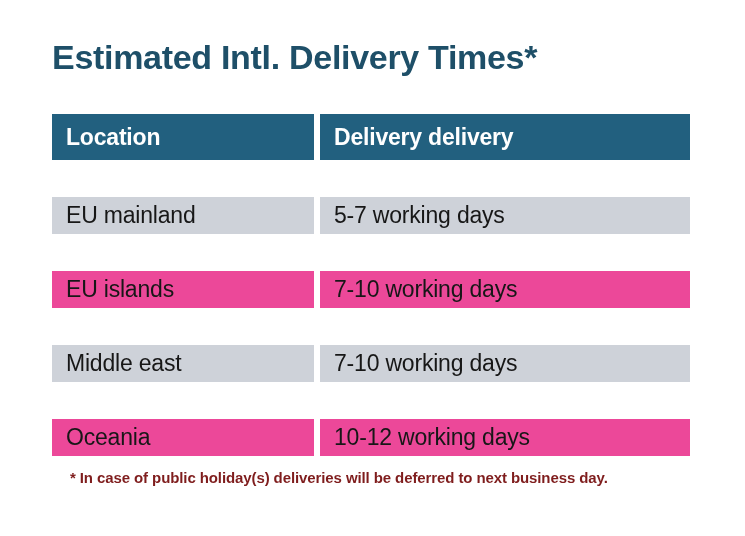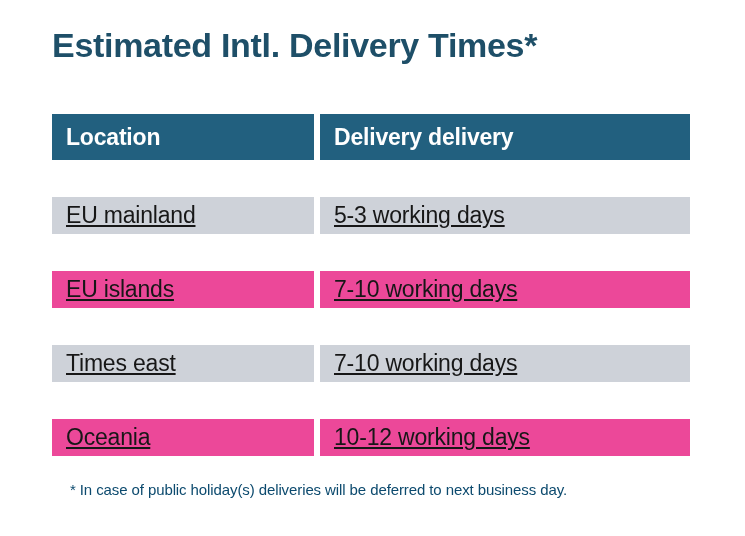--- a/index.html
+++ b/index.html
@@ -16,21 +16,21 @@
   .page {
     position: relative;
     width: 745px;
     height: 536px;
     background: #ffffff;
     box-sizing: border-box;
   }
   .page-title {
     position: absolute;
     left: 52px;
-    top: 24px;
+    top: 36px;
     font-size: 34px;
     font-weight: bold;
     letter-spacing: -0.3px;
     color: #1e4f68;
     line-height: 42px;
     white-space: nowrap;
   }
   .delivery-table {
     position: absolute;
     left: 52px;
@@ -60,32 +60,31 @@
     height: 46px;
     letter-spacing: -0.2px;
   }
   thead th.col-spacer { background: #ffffff; }
 
   tbody td {
     font-size: 23px;
     font-weight: normal;
     color: #171717;
     letter-spacing: -0.2px;
-    text-decoration: underline;
   }
   tbody tr.row-odd td.band { background: #ced2d9; }
   tbody tr.row-even td.band { background: #ec4899; }
 
   .footnote {
     position: absolute;
     left: 70px;
-    top: 481px;
+    top: 469px;
     font-size: 15px;
-    font-weight: normal;
-    color: #0c4a6e;
+    font-weight: bold;
+    color: #7f1d1d;
     letter-spacing: -0.1px;
     white-space: nowrap;
   }
 </style>
 </head>
 <body>
 
 <div class="page">
 
   <div class="page-title">Estimated Intl. Delivery Times*</div>
@@ -102,21 +101,21 @@
 
       <tr>
         <td class="row-spacer-cell"></td>
         <td class="row-spacer-cell col-spacer"></td>
         <td class="row-spacer-cell"></td>
       </tr>
 
       <tr class="row-odd">
         <td class="band col-location">EU mainland</td>
         <td class="col-spacer"></td>
-        <td class="band col-delivery">5-3 working days</td>
+        <td class="band col-delivery">5-7 working days</td>
       </tr>
 
       <tr>
         <td class="row-spacer-cell"></td>
         <td class="row-spacer-cell col-spacer"></td>
         <td class="row-spacer-cell"></td>
       </tr>
 
       <tr class="row-even">
         <td class="band col-location">EU islands</td>
@@ -124,21 +123,21 @@
         <td class="band col-delivery">7-10 working days</td>
       </tr>
 
       <tr>
         <td class="row-spacer-cell"></td>
         <td class="row-spacer-cell col-spacer"></td>
         <td class="row-spacer-cell"></td>
       </tr>
 
       <tr class="row-odd">
-        <td class="band col-location">Times east</td>
+        <td class="band col-location">Middle east</td>
         <td class="col-spacer"></td>
         <td class="band col-delivery">7-10 working days</td>
       </tr>
 
       <tr>
         <td class="row-spacer-cell"></td>
         <td class="row-spacer-cell col-spacer"></td>
         <td class="row-spacer-cell"></td>
       </tr>
 

